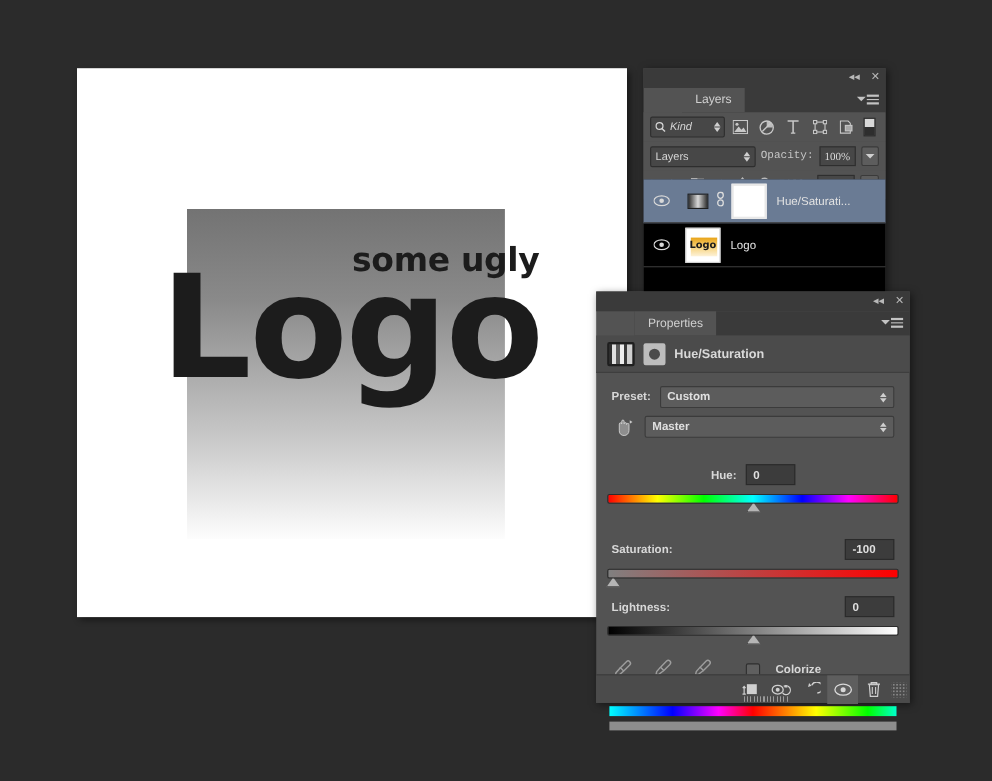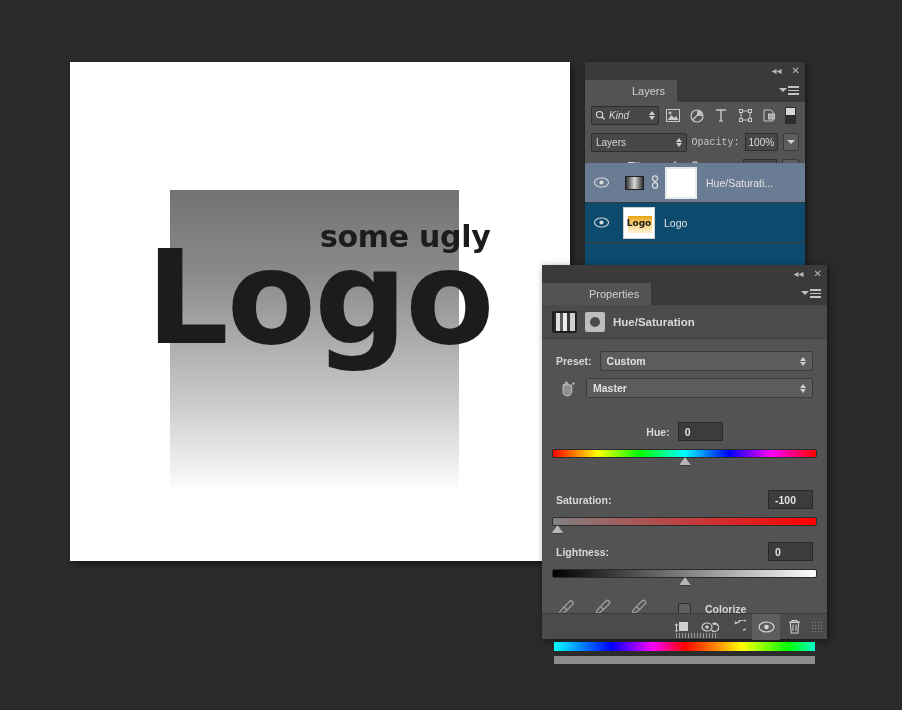--- a/index.html
+++ b/index.html
@@ -84,29 +84,30 @@
   .blend-select {
     width: 108px; height: 19px; background: #474747; border: 1px solid #2e2e2e;
     border-radius: 2px; display: flex; align-items: center; padding: 0 4px;
     color: #d6d6d6; font-size: 10px; cursor: pointer;
   }
   .lbl { color: #c5c5c5; font-size: 10px; white-space: nowrap; font-family: Liberation Mono, monospace; }
   .num-field {
     width: 38px; height: 18px; background: #474747; border: 1px solid #2e2e2e;
     color: #dcdcdc; font-size: 10px; display: flex; align-items: center; justify-content: center;
     cursor: text;
+    font-family: Liberation Serif, serif;
   }
   .drop-btn {
     width: 18px; height: 18px; background: #5d5d5d; border: 1px solid #3a3a3a;
     border-radius: 2px; display: flex; align-items: center; justify-content: center; cursor: pointer;
   }
   .drop-btn i { width: 0; height: 0; border-left: 4px solid transparent; border-right: 4px solid transparent; border-top: 4px solid #d0d0d0; }
   .lock-icon { width: 17px; height: 17px; display: flex; align-items: center; justify-content: center; cursor: pointer; color: #b9b9b9; font-size: 11px; }
 
-  #layer-list { background: #0c4a6e; position: absolute; left:0; right:0; top: 101px; bottom: 0; }
+  #layer-list { background: #000000; position: absolute; left:0; right:0; top: 101px; bottom: 0; }
   .layer-row { height: 40px; display: flex; align-items: center; border-bottom: 1px solid #3a3a3a; padding-left: 4px; cursor: pointer; }
   .layer-row.selected { background: #6a7b94; }
   .eye-cell { width: 24px; display: flex; align-items: center; justify-content: center; cursor: pointer; }
   .layer-name { color: #e2e2e2; font-size: 10.5px; margin-left: 9px; white-space: nowrap; }
   .adj-thumb { width: 19px; height: 14px; background: linear-gradient(to right,#2f2f2f,#d9d9d9,#2f2f2f); border: 1px solid #1f1f1f; margin-left: 12px; }
   .link-ico { margin-left: 6px; color: #dcdcdc; font-size: 11px; }
   .mask-thumb { width: 32px; height: 32px; background: #ffffff; border: 2px solid #e8e8e8; margin-left: 5px; }
   .logo-thumb {
     width: 32px; height: 32px; background: #ffffff; border: 1px solid #cfcfcf;
     margin-left: 10px; display: flex; align-items: center; justify-content: center; position: relative; overflow: hidden;

